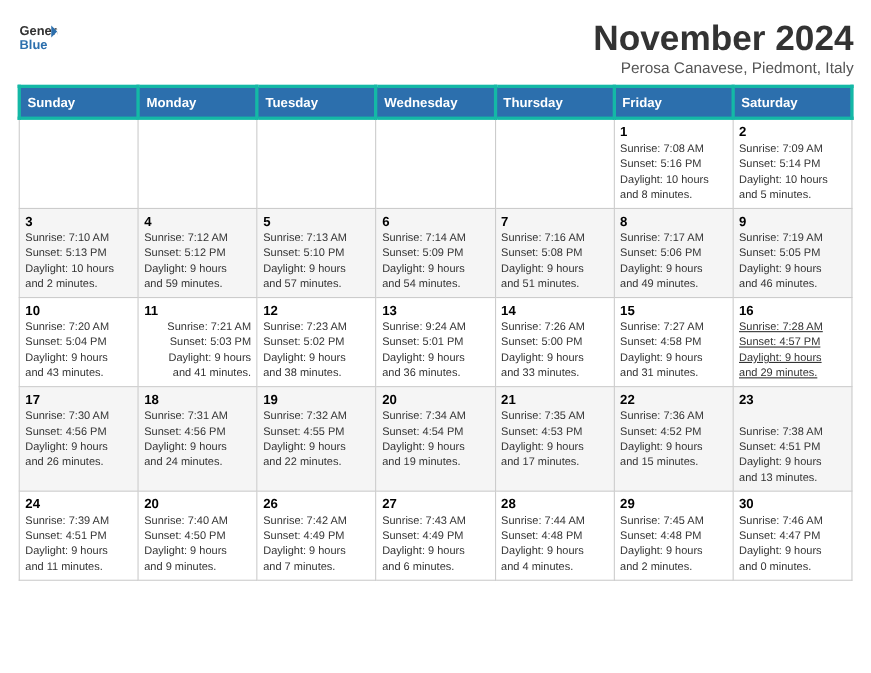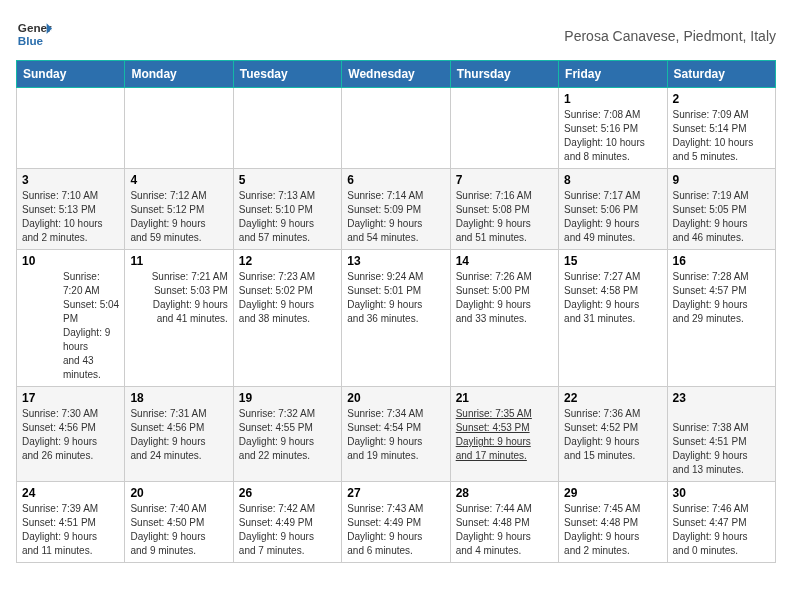--- a/index.html
+++ b/index.html
@@ -29,34 +29,33 @@
       text-align: right;
     }
     .month-title {
       font-size: 32px;
       font-weight: bold;
       color: #333;
     }
     .location-subtitle {
       font-size: 14px;
       color: #555;
-      margin-top: 12px;
     }
     .calendar-table {
       width: 100%;
       border-collapse: collapse;
       font-size: 11px;
     }
     .calendar-table th {
       background-color: #2c6fad;
       color: #fff;
       text-align: left;
       padding: 6px 6px;
       font-size: 12px;
-      border: 1px solid #14b8a6;
+      border: 3px solid #14b8a6;
     }
     .calendar-table td {
       border: 1px solid #ccc;
       vertical-align: top;
       padding: 4px 5px;
       height: 80px;
       width: calc(100% / 7);
       background: #fff;
     }
     .calendar-table tr:nth-child(even) td {
@@ -82,20 +81,21 @@
 
 <div class="header-area">
   <div class="logo">
     <svg class="logo-icon" viewBox="0 0 40 40">
       <text x="2" y="18" font-size="13" font-weight="bold" fill="#333">General</text>
       <text x="2" y="32" font-size="13" font-weight="bold" fill="#2c6fad">Blue</text>
       <polygon points="34,8 40,14 34,20" fill="#2c6fad"></polygon>
     </svg>
   </div>
   <div class="title-area">
+    <div class="month-title">November 2024</div>
     <div class="location-subtitle">Perosa Canavese, Piedmont, Italy</div>
   </div>
 </div>
 
 <table class="calendar-table">
   <thead>
     <tr>
     <th>Sunday</th>
         <th>Monday</th>
         <th>Tuesday</th>
@@ -174,21 +174,21 @@
           <span class="day-number">9</span>
           <div class="day-info" style="white-space: pre-line;">Sunrise: 7:19 AM
 Sunset: 5:05 PM
 Daylight: 9 hours
 and 46 minutes.</div>
         </td>
       </tr>
       <tr>
         <td>
           <span class="day-number">10</span>
-          <div class="day-info" style="white-space: pre-line; margin-left: 41px;">Sunrise: 7:20 AM
+          <div class="day-info" style="white-space: pre-line;">Sunrise: 7:20 AM
 Sunset: 5:04 PM
 Daylight: 9 hours
 and 43 minutes.</div>
         </td>
         <td>
           <span class="day-number">11</span>
           <div class="day-info" style="white-space: pre-line; text-align: right;">Sunrise: 7:21 AM
 Sunset: 5:03 PM
 Daylight: 9 hours
 and 41 minutes.</div>
@@ -216,21 +216,21 @@
         </td>
         <td>
           <span class="day-number">15</span>
           <div class="day-info" style="white-space: pre-line;">Sunrise: 7:27 AM
 Sunset: 4:58 PM
 Daylight: 9 hours
 and 31 minutes.</div>
         </td>
         <td>
           <span class="day-number">16</span>
-          <div class="day-info" style="white-space: pre-line;">Sunrise: 7:28 AM
+          <div class="day-info" style="white-space: pre-line; text-decoration: underline;">Sunrise: 7:28 AM
 Sunset: 4:57 PM
 Daylight: 9 hours
 and 29 minutes.</div>
         </td>
       </tr>
       <tr>
         <td>
           <span class="day-number">17</span>
           <div class="day-info" style="white-space: pre-line;">Sunrise: 7:30 AM
 Sunset: 4:56 PM
@@ -253,21 +253,21 @@
         </td>
         <td>
           <span class="day-number">20</span>
           <div class="day-info" style="white-space: pre-line;">Sunrise: 7:34 AM
 Sunset: 4:54 PM
 Daylight: 9 hours
 and 19 minutes.</div>
         </td>
         <td>
           <span class="day-number">21</span>
-          <div class="day-info" style="white-space: pre-line; text-decoration: underline;">Sunrise: 7:35 AM
+          <div class="day-info" style="white-space: pre-line;">Sunrise: 7:35 AM
 Sunset: 4:53 PM
 Daylight: 9 hours
 and 17 minutes.</div>
         </td>
         <td>
           <span class="day-number">22</span>
           <div class="day-info" style="white-space: pre-line;">Sunrise: 7:36 AM
 Sunset: 4:52 PM
 Daylight: 9 hours
 and 15 minutes.</div>

